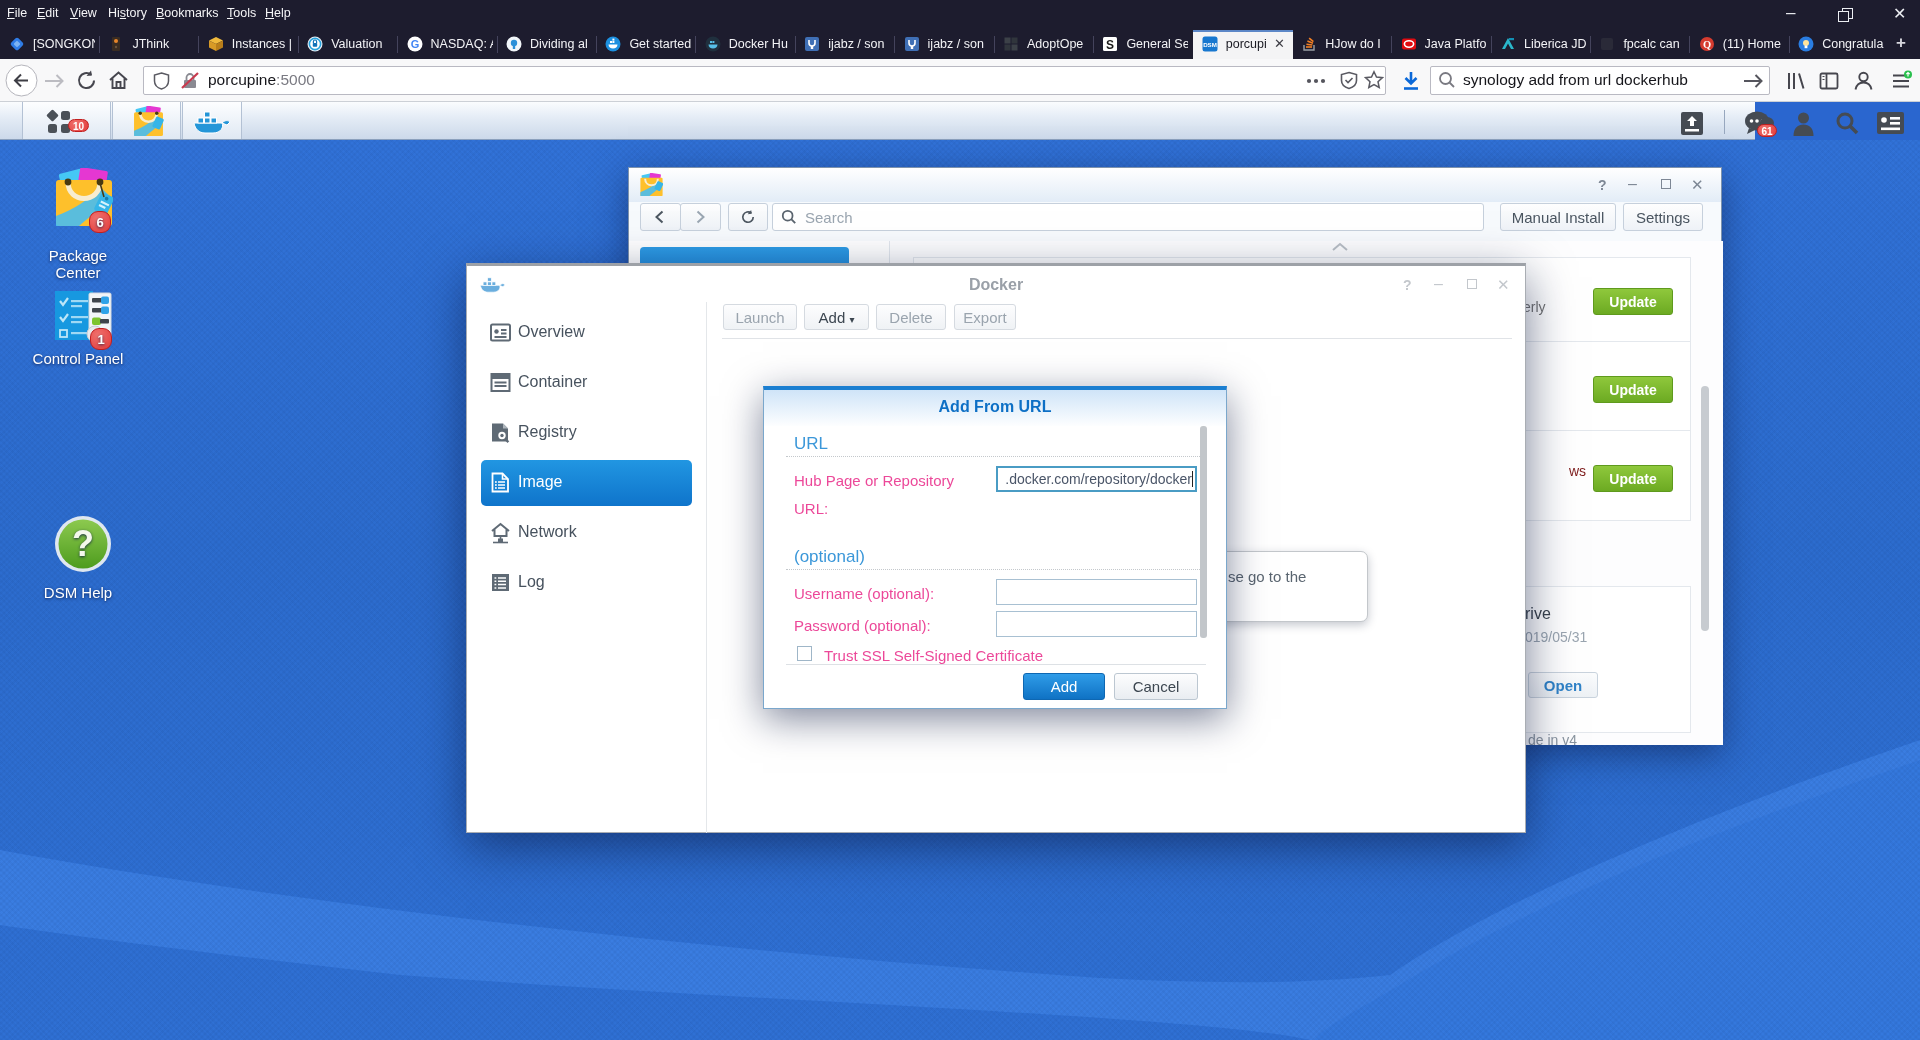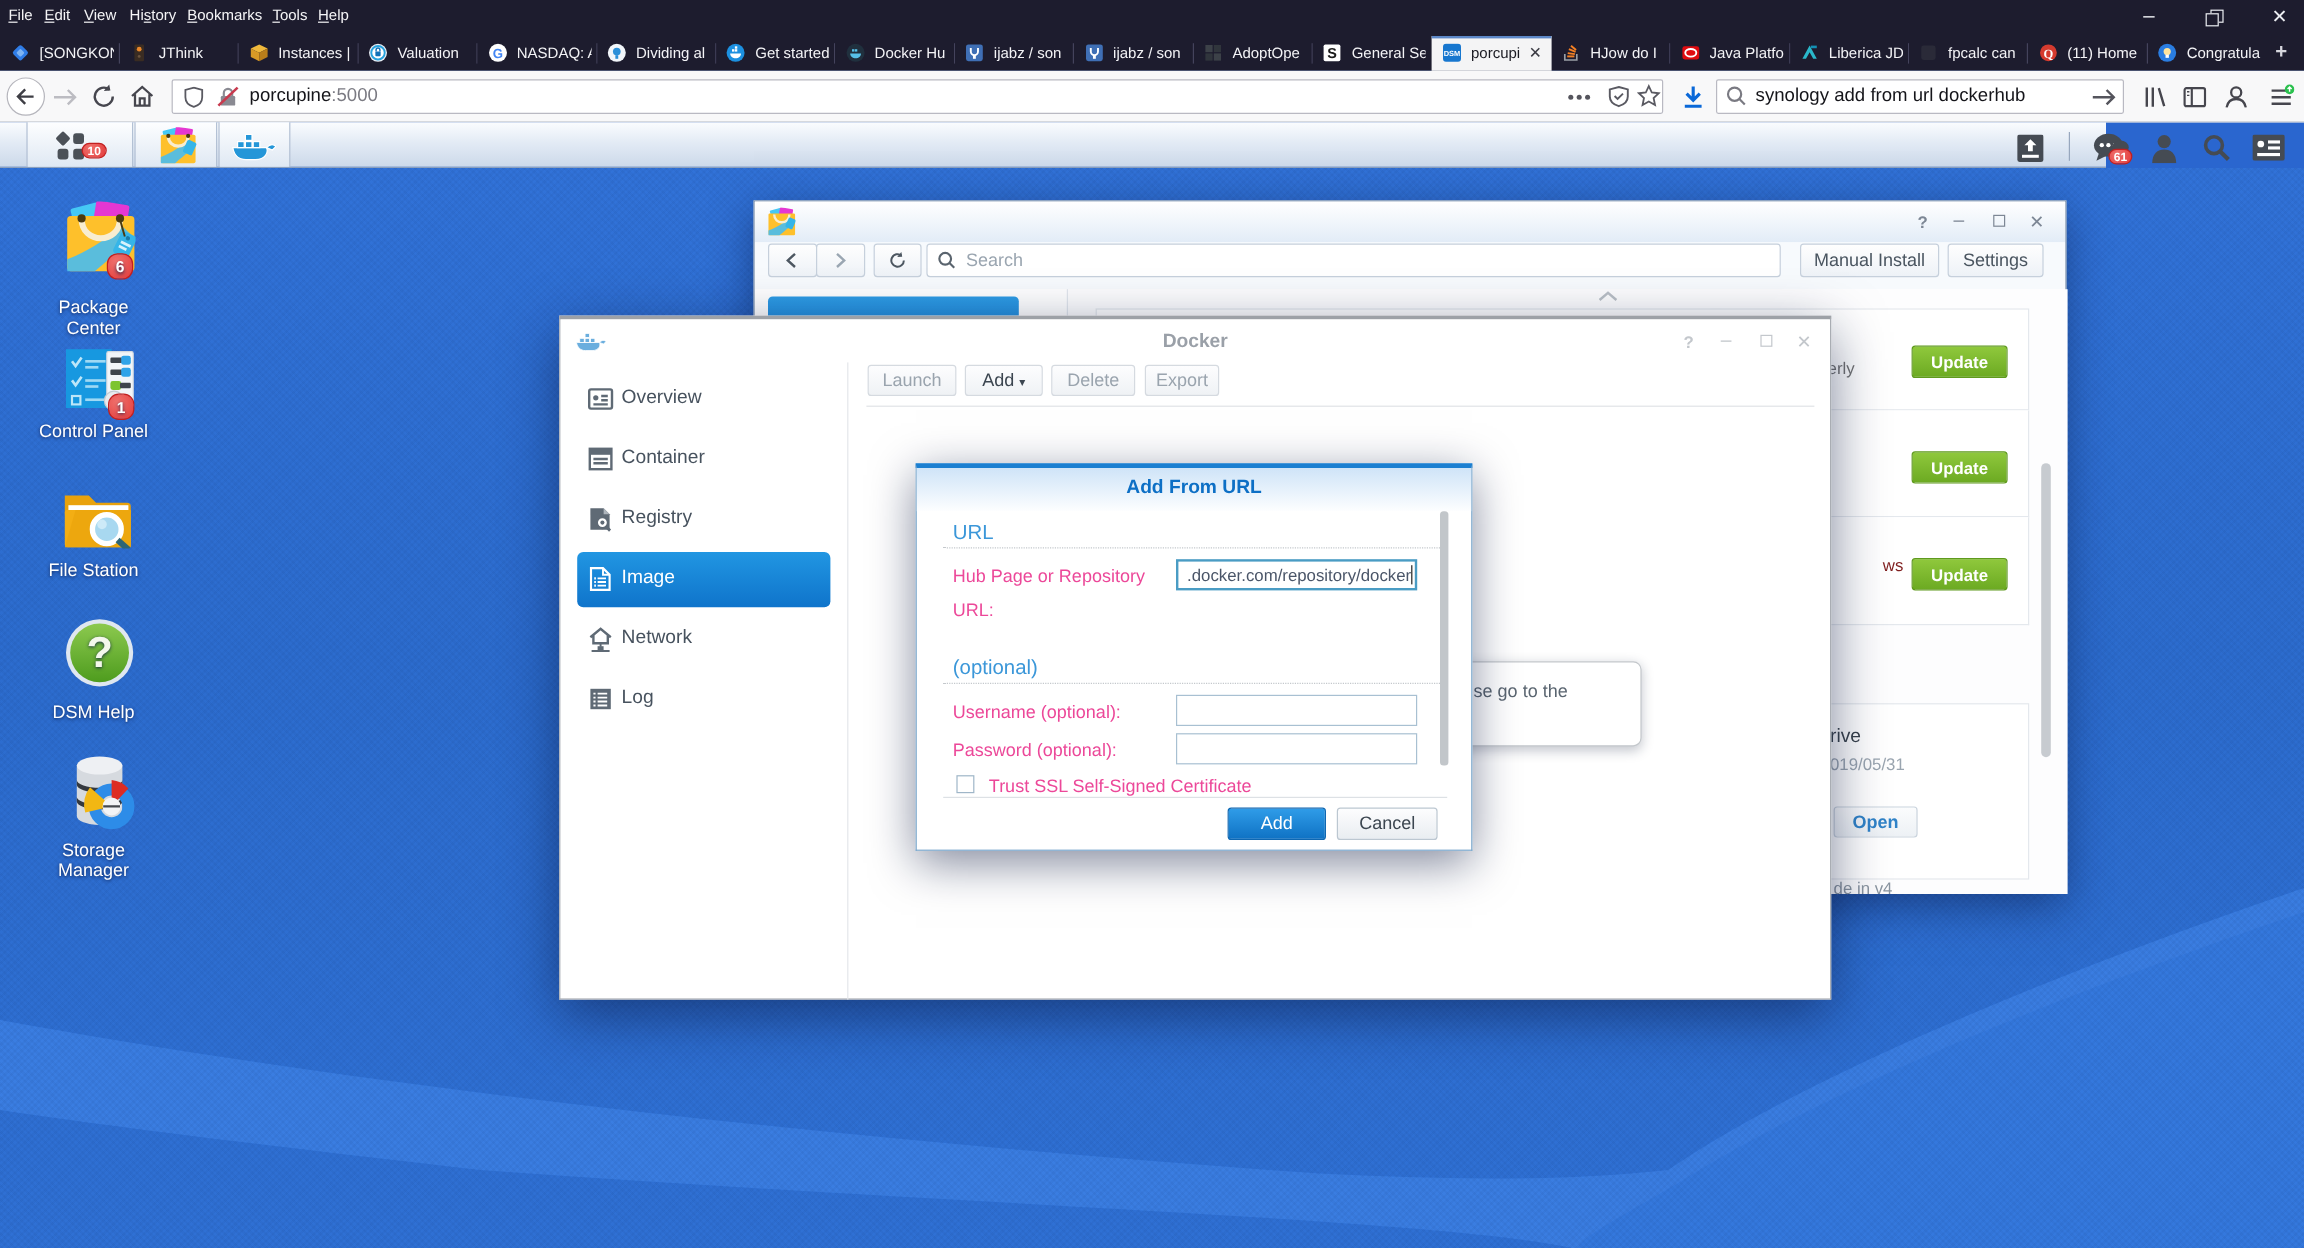--- a/index.html
+++ b/index.html
@@ -38,21 +38,21 @@
 .side-item{position:absolute;left:14px;width:211px;height:46px;color:#47525e;font-size:16px}
 .side-item .lbl{position:absolute;left:37px;top:13px}
 .side-item.sel{background:linear-gradient(180deg,#2196e2,#0f74cb);border-radius:5px;color:#fff}
 .dkbtn{position:absolute;top:38px;height:26px;background:linear-gradient(180deg,#fdfdfe,#eff2f5);border:1px solid #d5dae0;border-radius:3px;color:#9aa4ae;font-size:15px;text-align:center;line-height:25px}
 
 #dlg{left:763px;top:386px;width:464px;height:323px;background:#fff;border:1px solid #7aa7cc;border-top:4px solid #1b7fd1;box-shadow:0 10px 36px rgba(8,20,60,.5)}
 #dlghead{left:0;top:0;width:100%;height:36px;background:linear-gradient(180deg,#cfe4f8,#fdfeff);color:#0d6fc5;font-weight:bold;font-size:16px;text-align:center;line-height:34px}
 .dsec{position:absolute;left:30px;font-size:17px;color:#3b97d9}
 .dot{position:absolute;left:22px;width:420px;border-top:1px dotted #c4c8cc}
 .dlabel{position:absolute;left:30px;font-size:15px;color:#ec4899}
-.dinput{position:absolute;left:216px;width:201px;height:26px;background:#fff;border:1px solid #a8c0d2}
+.dinput{position:absolute;left:232px;width:201px;height:26px;background:#fff;border:1px solid #a8c0d2}
 .dlgbtn{position:absolute;top:287px;height:27px;border-radius:3px;font-size:15px;text-align:center;line-height:26px}
 #tooltip{left:1216px;top:551px;width:152px;height:71px;background:#fff;border:1px solid #c3c7cb;border-radius:7px;box-shadow:0 3px 10px rgba(20,30,60,.25)}
 </style></head>
 <body>
 <div id="screen">
 <div id="menubar" class="ab">
 <span style="left:7px"><u>F</u>ile</span>
 <span style="left:37px"><u>E</u>dit</span>
 <span style="left:70px"><u>V</u>iew</span>
 <span style="left:108px">Hi<u>s</u>tory</span>
@@ -347,59 +347,33 @@
 <rect x="39" y="19" width="10" height="4.5" rx="1" fill="#3e444b"></rect>
           <rect x="48" y="17.5" width="8" height="7.5" rx="2" fill="#2fa3e8"></rect>
 <rect x="39" y="28.5" width="9" height="7.5" rx="2" fill="#7dc42e"></rect>
           <rect x="47" y="30" width="9" height="4.5" rx="1" fill="#3e444b"></rect>
 <circle cx="42" cy="45" r="8" fill="#e8ebee" stroke="#c5cbd2"></circle>
           <circle cx="42" cy="45" r="3" fill="#f8fafb" stroke="#b9c0c7"></circle>
 </svg>
 <div class="badge" style="left:72px;top:39px;width:22px;height:22px;line-height:22px;font-size:13px">1</div>
 <div style="margin-top:5px">Control Panel</div>
 </div>
-<div class="dicon" style="left:18px;top:263px">
-<svg width="64" height="54" viewBox="0 0 64 54" style="margin-left:10px">
-<path d="M3 10 h20 l6 6 h26 a3 3 0 0 1 3 3 v6 H3 Z" fill="#e9a20c"></path>
-<rect x="6" y="18" width="50" height="5" fill="#fff"></rect>
-<rect x="3" y="22" width="55" height="31" rx="2" fill="#f3ae14"></rect>
-<path d="M3 53 L12 22 h46 v31 Z" fill="#eda70e"></path>
-<circle cx="38" cy="38" r="12" fill="#a8d8f0" stroke="#fff" stroke-width="4.5"></circle>
-<path d="M47 47 L56 55" stroke="#2e6575" stroke-width="5"></path>
-<circle cx="34" cy="34" r="4" fill="#cdeaf8"></circle>
-</svg>
-<div style="margin-top:6px">File Station</div>
-</div>
 <div class="dicon" style="left:18px;top:374px">
 <svg width="60" height="61" viewBox="0 0 60 61" style="margin-left:10px">
 <circle cx="30" cy="30" r="28" fill="#dfe7f0"></circle>
 <circle cx="30" cy="30" r="24.5" fill="url(#ghelp)"></circle>
 <defs>
             <linearGradient id="ghelp" x1="0" y1="0" x2="0" y2="1">
               <stop offset="0" stop-color="#8cc94f"></stop>
               <stop offset="1" stop-color="#4e9c1e"></stop>
             </linearGradient>
           </defs>
 <text x="30" y="42" text-anchor="middle" font-size="36" font-weight="bold" fill="#f4f8ec" font-family="Liberation Sans">?</text>
 </svg>
 <div style="margin-top:6px">DSM Help</div>
-</div>
-<div class="dicon" style="left:18px;top:490px">
-<svg width="62" height="62" viewBox="0 0 62 62" style="margin-left:9px">
-<path d="M12 8 h38 v42 a19 7.5 0 0 1 -38 0 Z" fill="#d6dadf"></path>
-<ellipse cx="31" cy="8" rx="19" ry="7.5" fill="#eef0f3"></ellipse>
-<path d="M12 20 a19 6.5 0 0 0 38 0 v4 a19 6.5 0 0 1 -38 0 Z" fill="#33383e"></path>
-<path d="M12 34 a19 6.5 0 0 0 38 0 v4 a19 6.5 0 0 1 -38 0 Z" fill="#33383e"></path>
-<circle cx="41" cy="42" r="14" fill="none" stroke="#2d8ce8" stroke-width="10"></circle>
-<path d="M41 42 L23 26 A24 24 0 0 0 19 47 Z" fill="#f2b713"></path>
-<path d="M41 42 L41 20 A22 22 0 0 1 55 27 Z" fill="#dd2c23"></path>
-<circle cx="41" cy="42" r="7.5" fill="#f2f4f6"></circle>
-<path d="M34 42 h14" stroke="#45494e" stroke-width="2"></path>
-</svg>
-<div style="margin-top:4px">Storage<br>Manager</div>
 </div>
 </div>
 <div id="taskbar" class="ab">
 <div class="tbtn" style="left:22px;width:89px"></div>
 <div class="tbtn" style="left:112px;width:69px"></div>
 <div class="tbtn" style="left:182px;width:60px"></div>
 <svg class="ab" style="left:46px;top:7px" width="26" height="26" viewBox="0 0 26 26">
 <rect x="2" y="2" width="9" height="9" rx="1.5" transform="rotate(45 6.5 6.5)" fill="#4b5158"></rect>
 <rect x="15" y="2" width="9" height="9" rx="2.5" fill="#4b5158"></rect>
 <rect x="2" y="15" width="9" height="9" rx="2.5" fill="#4b5158"></rect>

